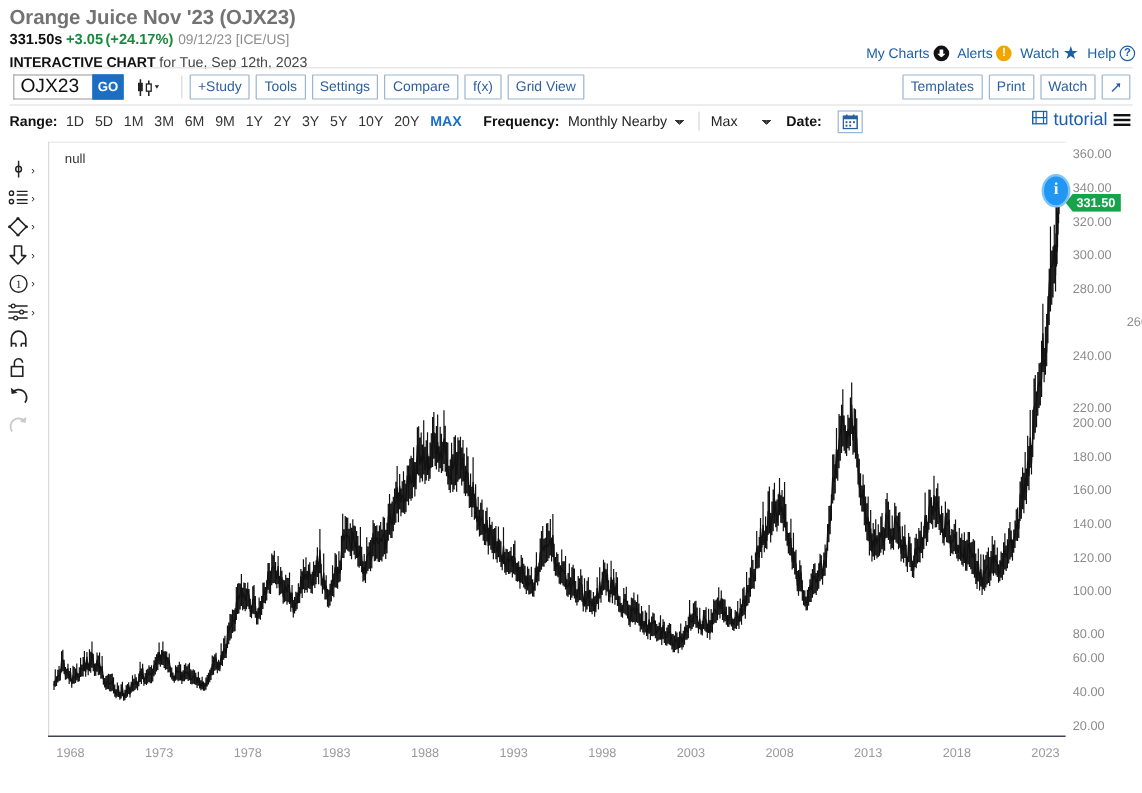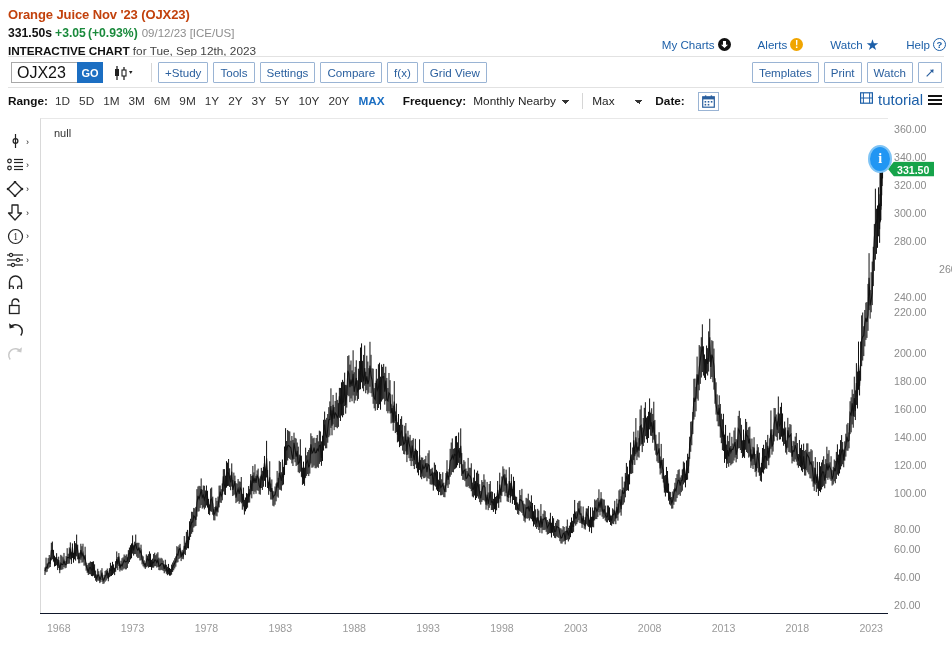--- a/index.html
+++ b/index.html
@@ -12,36 +12,36 @@
     position: relative;
     width: 952px;
     height: 661px;
     overflow: hidden;
     background: #fff;
   }
 
   
   .header { position: absolute; left: 8px; top: 4px; width: 936px; height: 56px; }
   .quote-title {
-    font-size: 13px; font-weight: bold; color: #c2410c; letter-spacing: -0.1px;
+    font-size: 17px; font-weight: bold; color: #737373; letter-spacing: -0.1px;
     line-height: 18px; margin: 0; padding-top: 2px;
   }
   .quote-line2 { margin-top: 2px; line-height: 15px; font-size: 12.2px; white-space: nowrap; }
   .q-last { font-weight: bold; color: #111; }
   .q-change { font-weight: bold; color: #1a8a3c; margin-left: 3px; }
   .q-pct { font-weight: bold; color: #1a8a3c; margin-left: 2px; }
   .q-meta { color: #8d8d8d; margin-left: 4px; font-size: 11.5px; }
   .quote-line3 { margin-top: 3px; line-height: 14px; font-size: 11.8px; color: #333; }
   .ic-label { font-weight: bold; color: #111; letter-spacing: -0.1px; }
   .ic-date { color: #444; }
 
   
   .topnav {
     position: absolute; right: 6px; top: 38px;
-    display: flex; align-items: center; gap: 27px;
+    display: flex; align-items: center; gap: 7px;
     font-size: 11.6px; color: #1c5fa8;
   }
   .topnav-item { display: flex; align-items: center; gap: 3px; cursor: pointer; white-space: nowrap; }
   .topnav-item .lbl { color: #1c5fa8; }
   .ic-circle { width: 13px; height: 13px; border-radius: 50%; display: inline-block; position: relative; }
   .ic-mycharts { background: #111; }
   .ic-mycharts:after {
     content: ""; position: absolute; left: 3px; top: 2.5px;
     width: 7px; height: 7px; background: #fff;
     clip-path: polygon(50% 0, 100% 45%, 72% 45%, 72% 100%, 28% 100%, 28% 45%, 0 45%);
@@ -160,21 +160,21 @@
     transform: translateX(-50%); white-space: nowrap; }
 </style>
 </head>
 <body>
 
 <div id="page">
 
   <div class="header">
     <div class="quote-title">Orange Juice Nov '23 (OJX23)</div>
     <div class="quote-line2">
-      <span class="q-last">331.50s</span><span class="q-change">+3.05</span><span class="q-pct">(+0.93%)</span><span class="q-meta">09/12/23 [ICE/US]</span>
+      <span class="q-last">331.50s</span><span class="q-change">+3.05</span><span class="q-pct">(+24.17%)</span><span class="q-meta">09/12/23 [ICE/US]</span>
     </div>
     <div class="quote-line3">
       <span class="ic-label">INTERACTIVE CHART</span>
       <span class="ic-date">for Tue, Sep 12th, 2023</span>
     </div>
   </div>
 
   <div class="topnav">
     <div class="topnav-item">
       <span class="lbl">My Charts</span>
@@ -411,21 +411,21 @@
     </div>
 
     <div class="yaxis" id="yaxis">
         <div class="ytick" style="top: 13.1864px;">360.00</div>
         <div class="ytick" style="top: 41.1525px;">340.00</div>
         <div class="ytick" style="top: 69.1186px;">320.00</div>
         <div class="ytick" style="top: 97.0847px;">300.00</div>
         <div class="ytick" style="top: 125.051px;">280.00</div>
         <div class="ytick" style="top: 153.017px; margin-left: 45px;">260.00</div>
         <div class="ytick" style="top: 180.983px;">240.00</div>
-        <div class="ytick" style="top: 196px;">220.00</div>
+        <div class="ytick" style="top: 224px;">220.00</div>
         <div class="ytick" style="top: 236.915px;">200.00</div>
         <div class="ytick" style="top: 264.881px;">180.00</div>
         <div class="ytick" style="top: 292.847px;">160.00</div>
         <div class="ytick" style="top: 320.814px;">140.00</div>
         <div class="ytick" style="top: 348.78px;">120.00</div>
         <div class="ytick" style="top: 376.746px;">100.00</div>
         <div class="ytick" style="top: 413px; text-align: right;">80.00</div>
         <div class="ytick" style="top: 432.678px;">60.00</div>
         <div class="ytick" style="top: 460.644px;">40.00</div>
         <div class="ytick" style="top: 488.61px;">20.00</div>

